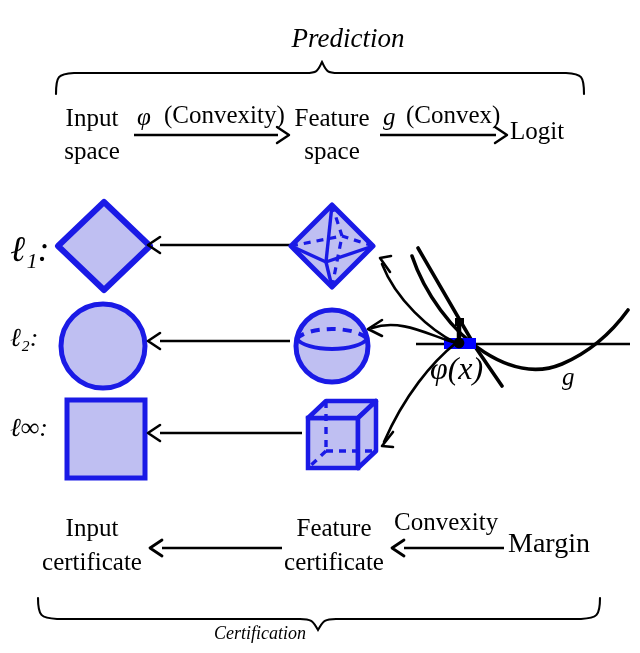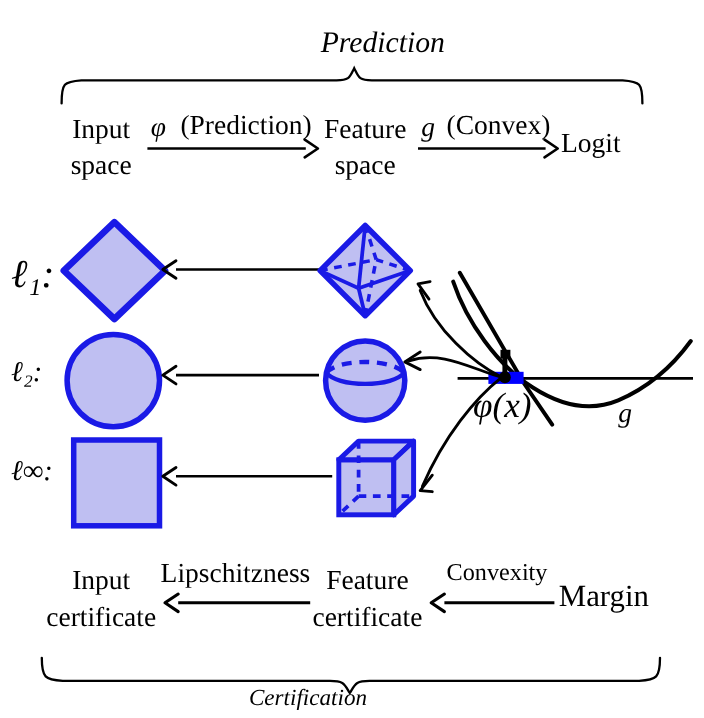--- a/index.html
+++ b/index.html
@@ -22,21 +22,21 @@
 
   <svg class="abs" style="left:50px;top:60px;" width="540" height="36">
     <path d="M6,34 C6,16 8,14 24,13 L256,13 C268,13 268,10 272,2
              C276,10 276,13 288,13 L516,13 C532,14 534,16 534,34" fill="none" stroke="#000" stroke-width="2.1" stroke-linecap="round"></path>
   </svg>
 
   <div class="abs txt serif lbl-center" style="left:56px;top:105px;width:72px;font-size:25px;">Input</div>
   <div class="abs txt serif lbl-center" style="left:56px;top:138px;width:72px;font-size:25px;">space</div>
 
   <div class="abs txt serif ital" style="left:137px;top:104px;font-size:25px;">φ</div>
-  <div class="abs txt serif" style="left:164px;top:102px;font-size:25px;">(Prediction)</div>
+  <div class="abs txt serif" style="left:164px;top:102px;font-size:25px;">(Convexity)</div>
 
   <svg class="abs" style="left:132px;top:124px;" width="160" height="22">
     <line x1="2" y1="11" x2="146" y2="11" stroke="#000" stroke-width="2.4"></line>
     <path d="M145,3 L157,11 L145,19" fill="none" stroke="#000" stroke-width="2.4" stroke-linecap="round" stroke-linejoin="round"></path>
   </svg>
 
   <div class="abs txt serif lbl-center" style="left:286px;top:105px;width:92px;font-size:25px;">Feature</div>
   <div class="abs txt serif lbl-center" style="left:286px;top:138px;width:92px;font-size:25px;">space</div>
 
   <div class="abs txt serif ital" style="left:383px;top:104px;font-size:25px;">g</div>
@@ -141,39 +141,38 @@
     <path d="M96,99 C70,92 42,74 12,84" fill="none" stroke="#000" stroke-width="2.6" stroke-linecap="round"></path>
     <path d="M22,76 L8,85 L22,92" fill="none" stroke="#000" stroke-width="2.6" stroke-linecap="round" stroke-linejoin="round"></path>
 
     <path d="M96,99 C72,118 44,152 24,198" fill="none" stroke="#000" stroke-width="2.6" stroke-linecap="round"></path>
     <path d="M33,188 L22,202 L33,203" fill="none" stroke="#000" stroke-width="2.6" stroke-linecap="round" stroke-linejoin="round"></path>
   </svg>
 
   <div class="abs txt serif lbl-center" style="left:56px;top:515px;width:72px;font-size:25px;">Input</div>
   <div class="abs txt serif lbl-center" style="left:36px;top:549px;width:112px;font-size:25px;">certificate</div>
 
-  <div class="abs txt serif" style="left:146px;top:509px;font-size:25px;">Lipschitzness</div>
 
   <svg class="abs" style="left:146px;top:537px;" width="138" height="22">
     <line x1="16" y1="11" x2="136" y2="11" stroke="#000" stroke-width="2.6"></line>
     <path d="M16,3 L4,11 L16,19" fill="none" stroke="#000" stroke-width="2.8" stroke-linecap="round" stroke-linejoin="round"></path>
   </svg>
 
   <div class="abs txt serif lbl-center" style="left:288px;top:515px;width:92px;font-size:25px;">Feature</div>
   <div class="abs txt serif lbl-center" style="left:272px;top:549px;width:124px;font-size:25px;">certificate</div>
 
-  <div class="abs txt serif" style="left:406px;top:509px;font-size:22px;font-family:Liberation Serif, serif;">Convexity</div>
+  <div class="abs txt serif" style="left:394px;top:509px;font-size:25px;font-family:Liberation Serif, serif;">Convexity</div>
 
   <svg class="abs" style="left:388px;top:537px;" width="118" height="22">
     <line x1="16" y1="11" x2="116" y2="11" stroke="#000" stroke-width="2.6"></line>
     <path d="M16,3 L4,11 L16,19" fill="none" stroke="#000" stroke-width="2.8" stroke-linecap="round" stroke-linejoin="round"></path>
   </svg>
 
   <div class="abs txt serif" style="left:508px;top:529px;font-size:28px;">Margin</div>
 
   <svg class="abs" style="left:32px;top:596px;" width="574" height="34">
     <path d="M6,2 C6,20 9,22 25,23 L268,23 C281,23 281,26 286,34
              C291,26 291,23 304,23 L549,23 C565,22 568,20 568,2" fill="none" stroke="#000" stroke-width="2.1" stroke-linecap="round"></path>
   </svg>
 
-  <div class="abs txt serif ital lbl-center" style="left:0;top:624px;width:520px;font-size:21px;padding-left:20px;">Certification</div>
+  <div class="abs txt serif ital lbl-center" style="left:0;top:624px;width:520px;font-size:18px;">Certification</div>
 
 </div>
 
 </body></html>

